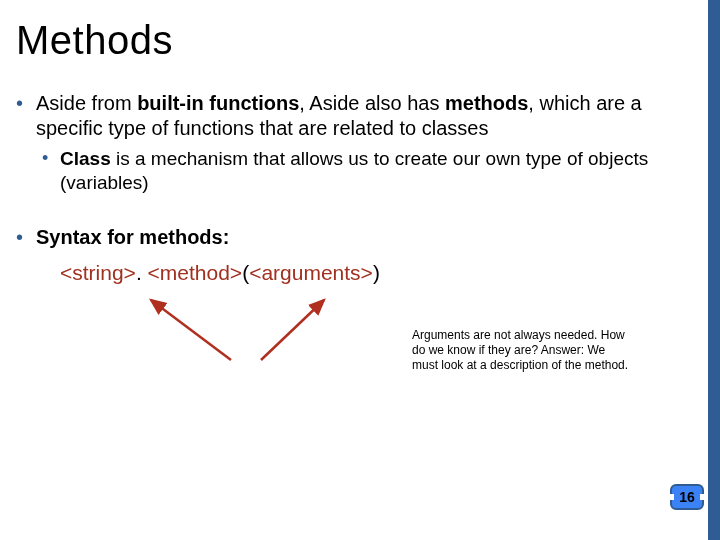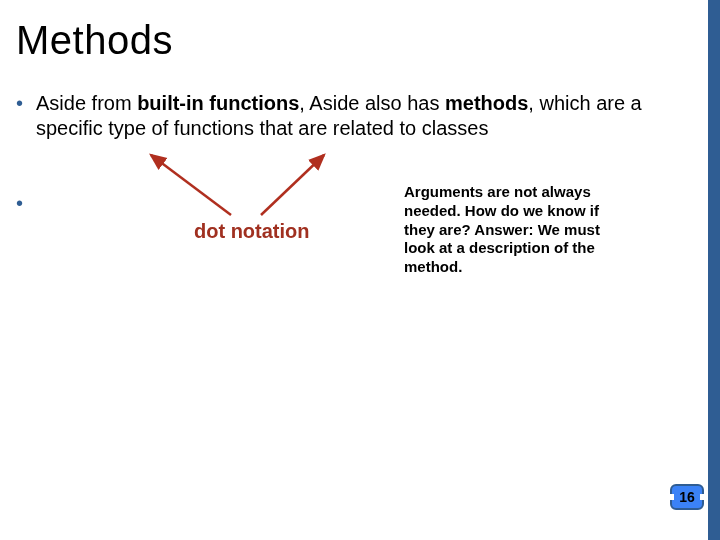--- a/index.html
+++ b/index.html
@@ -11,52 +11,60 @@
   ul.outer > li::before { content: "•"; position: absolute; left: 4px; top: 0; color: #2f5d93; font-size: 20px; }
   ul.inner { list-style: none; margin-top: 6px; }
   ul.inner > li { position: relative; padding-left: 24px; font-size: 19px; line-height: 1.25; }
   ul.inner > li::before { content: "•"; position: absolute; left: 6px; top: 0; color: #2f5d93; font-size: 18px; }
   .b { font-weight: bold; }
   .syntax-block { margin-top: 30px; }
   .syntax-line { font-size: 21px; margin-top: 10px; padding-left: 24px; }
   .angled { color: #a03020; }
   .dot-area { position: relative; margin-top: 50px; height: 120px; }
   .dot-label { position: absolute; left: 158px; top: 28px; font-size: 20px; font-weight: bold; color: #a03020; }
-  .args-note { position: absolute; left: 368px; top: -8px; width: 220px; font-size: 15px; font-weight: bold; line-height: 1.25; }
+  .args-note { position: absolute; left: 376px; top: -8px; width: 220px; font-size: 12px; font-weight: normal; line-height: 1.25; }
   .arrows { position: absolute; left: 0; top: -48px; width: 500px; height: 120px; pointer-events: none; }
   .side-bar { position: absolute; right: 0; top: 0; width: 12px; height: 540px; background: #2f5d93; }
   .page-badge { position: absolute; right: 16px; bottom: 30px; width: 34px; height: 26px; border: 2px solid #2f5d93; border-radius: 6px; display: flex; align-items: center; justify-content: center; font-size: 14px; font-weight: bold; color: #000; background: #3b82f6; }
   .page-badge::before, .page-badge::after { content: ""; position: absolute; width: 6px; height: 6px; background: #fff; }
   .page-badge::before { left: -4px; top: 50%; transform: translateY(-50%); }
   .page-badge::after { right: -4px; top: 50%; transform: translateY(-50%); }
 </style>
 </head>
 <body>
 
 <div class="slide">
   <div class="side-bar"></div>
 
   <h1 class="title">Methods</h1>
 
   <ul class="outer">
     <li>
       <span>Aside from </span><span class="b">built-in functions</span><span>, Aside also has </span><span class="b">methods</span><span>, which are a specific type of functions that are related to classes</span>
+      <ul class="inner">
+        <li>
+          <span class="b">Class</span><span> is a mechanism that allows us to create our own type of objects (variables)</span>
+        </li>
+      </ul>
     </li>
     <li class="syntax-block">
+      <span class="b">Syntax for methods:</span>
+      <div class="syntax-line">
+        <span class="angled">&lt;string&gt;</span><span>. </span><span class="angled">&lt;method&gt;</span><span>(</span><span class="angled">&lt;arguments&gt;</span><span>)</span>
+      </div>
       <div class="dot-area">
         <svg class="arrows" viewBox="0 0 500 120">
           <defs>
             <marker id="ah" markerWidth="8" markerHeight="8" refX="6" refY="3" orient="auto">
               <path d="M0,0 L7,3 L0,6 Z" fill="#b02f1f"></path>
             </marker>
           </defs>
           <line x1="195" y1="72" x2="115" y2="12" stroke="#b02f1f" stroke-width="2.5" marker-end="url(#ah)"></line>
           <line x1="225" y1="72" x2="288" y2="12" stroke="#b02f1f" stroke-width="2.5" marker-end="url(#ah)"></line>
         </svg>
-        <div class="dot-label">dot notation</div>
         <div class="args-note">Arguments are not always needed. How do we know if they are? Answer: We must look at a description of the method.</div>
       </div>
     </li>
   </ul>
 
   <div class="page-badge">
     <span>16</span>
   </div>
 </div>
 

